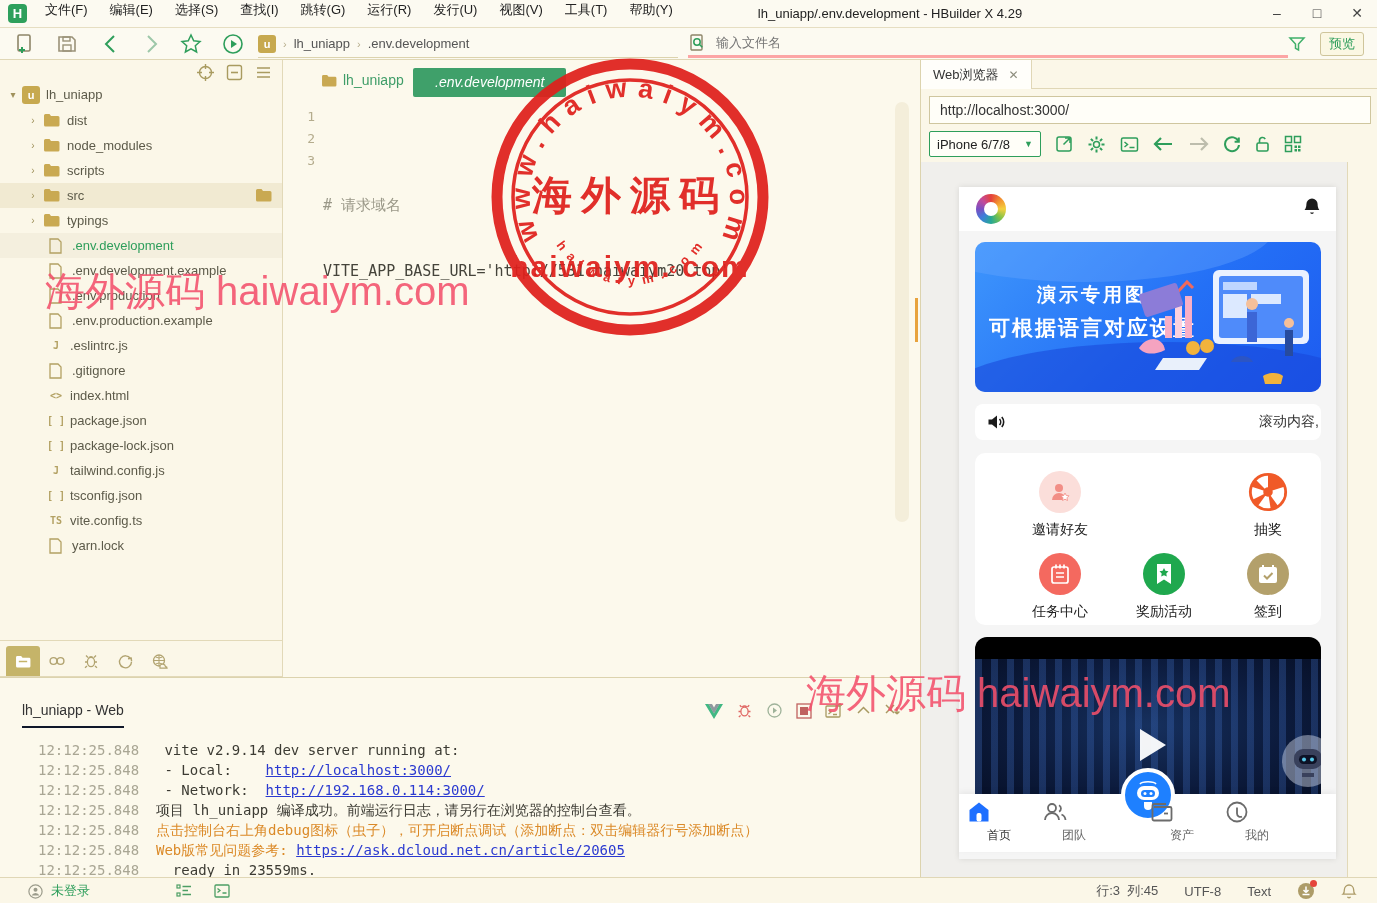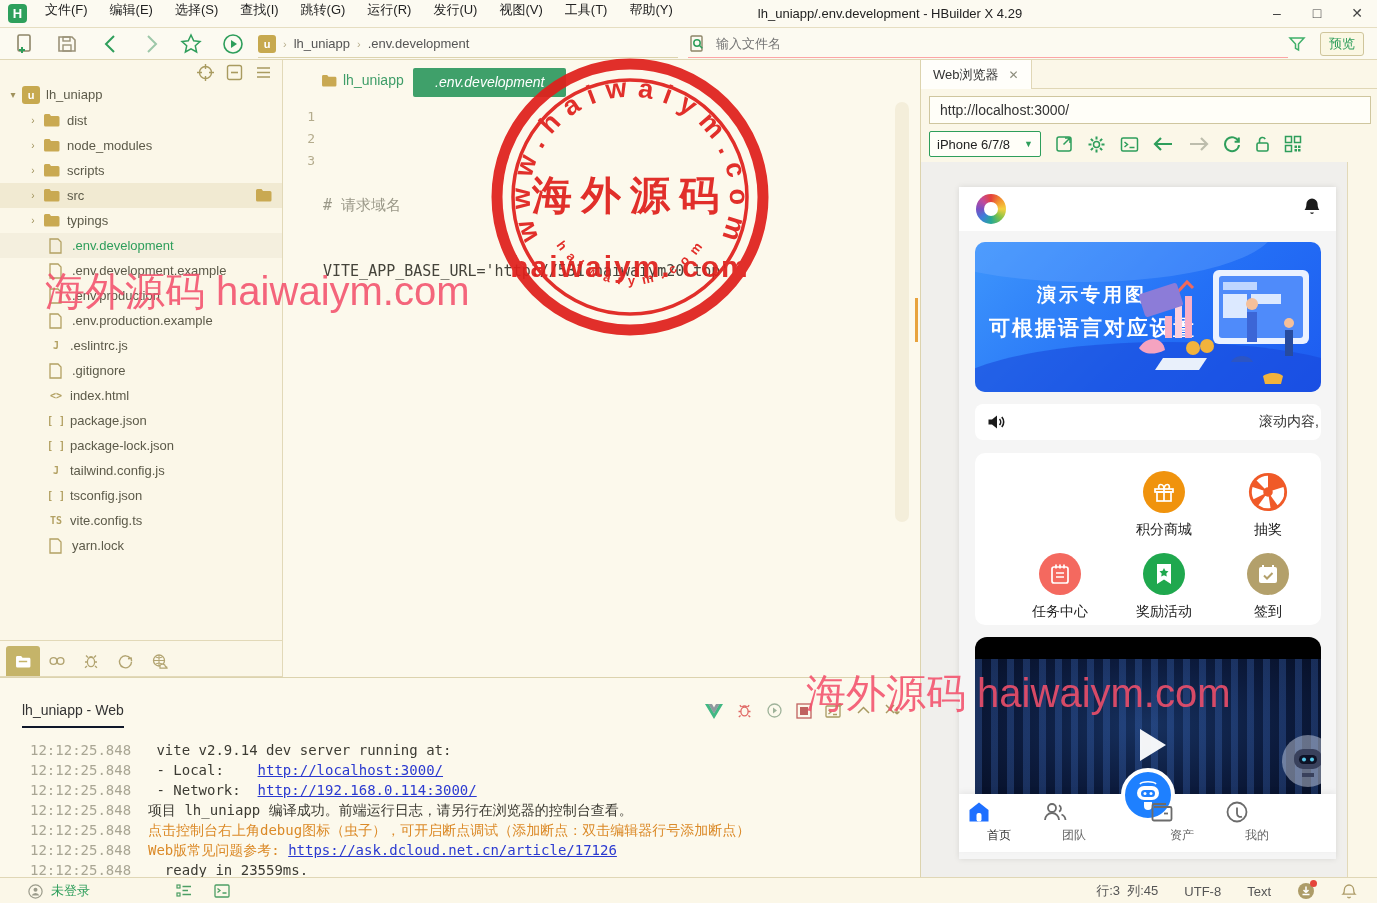--- a/index.html
+++ b/index.html
@@ -15,21 +15,21 @@
   .win-title { left:640px; top:0; width:500px; height:28px; line-height:28px; text-align:center; font-size:13px; color:#222; }
   .winbtns { right:0; top:0; height:28px; display:flex; }
   .winbtn { width:40px; height:28px; text-align:center; line-height:26px; font-size:14px; color:#444; }
 
   
   #toolbar { left:0; top:28px; width:1377px; height:32px; background:#FCFAF1; border-bottom:1px solid #E0D7B6; }
   .tb-ic { top:5px; width:22px; height:22px; }
   .crumb { left:258px; top:2px; width:420px; height:28px; display:flex; align-items:center; border-bottom:1px solid #DCD3AE; font-size:13px; color:#555; }
   .crumb .sep { color:#B6AD8C; margin:0 7px; font-size:11px; }
   .uni-badge { width:18px; height:18px; background:#C7A94F; border-radius:3px; color:#fff; font-size:11px; font-weight:bold; text-align:center; line-height:18px; }
-  .searchbar { left:688px; top:2px; width:600px; height:28px; border-bottom:1px solid #fca5a5; display:flex; align-items:center; }
+  .searchbar { left:688px; top:2px; width:600px; height:28px; border-bottom:3px solid #fca5a5; display:flex; align-items:center; }
   .searchbar input { border:0; outline:0; background:transparent; font-size:13px; color:#444; width:480px; margin-left:8px; font-family:"Liberation Sans",sans-serif; }
   .preview-btn { left:1320px; top:4px; width:44px; height:24px; border:1px solid #CFC59B; border-radius:3px; background:#FBF7E3; color:#2E9E5B; font-size:13px; text-align:center; line-height:22px; }
 
   
   #sidebar { left:0; top:60px; width:283px; height:617px; background:#FBF7E8; border-right:1px solid #E2D9B8; }
   .tree-tools { right:10px; top:4px; display:flex; gap:12px; color:#A99B60; }
   .trow { position:absolute; left:0; width:282px; height:25px; display:flex; align-items:center; font-size:13px; color:#5C5A49; }
   .trow.sel { background:#F1EAD2; }
   .trow.act { background:#F4EFDE; }
   .trow.act .fname { color:#2E9E5B; }
@@ -51,21 +51,21 @@
   .codearea { left:40px; top:46px; font-family:"DejaVu Sans Mono",monospace; font-size:15px; color:#45443B; line-height:22px; white-space:pre; }
   .codearea .cmt { color:#9A9888; }
   .ed-scroll { left:612px; top:42px; width:14px; height:420px; background:#F4EEDA; border-radius:7px; }
   .ed-mark { left:632px; top:238px; width:3px; height:44px; background:#E8A33D; }
 
   
   #console { left:0; top:677px; width:920px; height:200px; background:#FCF9EC; border-top:1px solid #DCD3AE; }
   .con-tab { left:22px; top:24px; font-size:14px; color:#333; padding-bottom:8px; border-bottom:2px solid #0f172a; }
   .con-icons { right:18px; top:24px; display:flex; gap:13px; align-items:center; }
   .log { left:0; top:62px; width:905px; font-family:"DejaVu Sans Mono",monospace; font-size:14px; line-height:20px; }
-  .logline { display:flex; padding-left:30px; }
+  .logline { display:flex; padding-left:38px; }
   .lt { color:#A9A694; width:118px; flex:0 0 auto; }
   .lp { color:#3C3B33; white-space:pre; }
   .lo { color:#DB8A28; white-space:pre; }
   .ll { color:#2B3AD0; text-decoration:underline; white-space:pre; }
 
   
   #statusbar { left:0; top:877px; width:1377px; height:26px; background:#FBF7E8; border-top:1px solid #E0D7B6; font-size:13px; }
   .sb-left { left:28px; top:0; height:26px; display:flex; align-items:center; gap:8px; }
   .sb-login { color:#2E9E5B; }
   .sb-right { right:20px; top:0; height:26px; display:flex; align-items:center; gap:26px; color:#555; }
@@ -485,21 +485,21 @@
           <span class="lt">12:12:25.848</span>
           <span class="lp">项目 lh_uniapp 编译成功。前端运行日志，请另行在浏览器的控制台查看。</span>
         </div>
       <div class="logline">
           <span class="lt">12:12:25.848</span>
           <span class="lo">点击控制台右上角debug图标（虫子），可开启断点调试（添加断点：双击编辑器行号添加断点）</span>
         </div>
       <div class="logline">
           <span class="lt">12:12:25.848</span>
           <span class="lo">Web版常见问题参考: </span>
-          <span class="ll">https://ask.dcloud.net.cn/article/17126</span>
+          <span class="ll">https://ask.dcloud.net.cn/article/20605</span>
         </div>
       <div class="logline">
           <span class="lt">12:12:25.848</span>
           <span class="lp">  ready in 23559ms.</span>
         </div>
     </div>
   </div>
 
   <div id="statusbar" class="abs">
     <div class="sb-left abs">
@@ -668,29 +668,29 @@
           <span style="margin-left:12px">
             <svg width="19" height="16" viewBox="0 0 19 16">
                 <path d="M1.5 5.5h3.5L10 1.5v13L5 10.5H1.5z" fill="#1b1b1b"></path>
                 <path d="M12.5 5a4.4 4.4 0 0 1 0 6M14.8 3a7.6 7.6 0 0 1 0 10" fill="none" stroke="#1b1b1b" stroke-width="1.6"></path>
               </svg>
           </span>
           <span class="notice-txt">滚动内容,</span>
         </div>
 
         <div class="gridcard abs">
-          <div class="gcell" style="left:139px;top:18px">
-            <div class="gico" style="background:#F0930D">
+          <div class="gcell" style="left:35px;top:18px">
+            <div class="gico" style="background:#FBDEDA">
               <svg width="24" height="24" viewBox="0 0 24 24">
-                  <rect x="3" y="9" width="18" height="3" fill="none" stroke="#fff" stroke-width="1.7"></rect>
-                  <rect x="5" y="12" width="14" height="9" fill="none" stroke="#fff" stroke-width="1.7"></rect>
-                  <path d="M12 9v12M7.5 9C6 7.5 6.5 4.5 8.7 4.5S12 7 12 9c0-2 1.1-4.5 3.3-4.5s2.7 3 1.2 4.5" fill="none" stroke="#fff" stroke-width="1.7"></path>
+                  <circle cx="11" cy="8" r="4" fill="#F28E86"></circle>
+                  <path d="M4 20a7 7 0 0 1 14 0z" fill="#F28E86"></path>
+                  <path d="m17 13 1.2 2.4 2.8.4-2 2 .5 2.7-2.5-1.3-2.5 1.3.5-2.7-2-2 2.8-.4z" fill="#fff" stroke="#F28E86" stroke-width=".8"></path>
                 </svg>
             </div>
-            <div class="glabel">积分商城</div>
+            <div class="glabel">邀请好友</div>
           </div>
           <div class="gcell" style="left:243px;top:18px">
             <div class="gico">
               <svg width="44" height="44" viewBox="0 0 44 44">
                   <circle cx="22" cy="22" r="20" fill="#F05A28"></circle>
                   <g fill="#fff">
                     <path d="M22 22 10 10a17 17 0 0 1 12-5z"></path>
                     <path d="M22 22 34 10a17 17 0 0 0-12-5z" transform="rotate(72 22 22)"></path>
                     <path d="M22 22 10 10a17 17 0 0 1 12-5z" transform="rotate(144 22 22)"></path>
                     <path d="M22 22 10 10a17 17 0 0 1 12-5z" transform="rotate(216 22 22)"></path>

